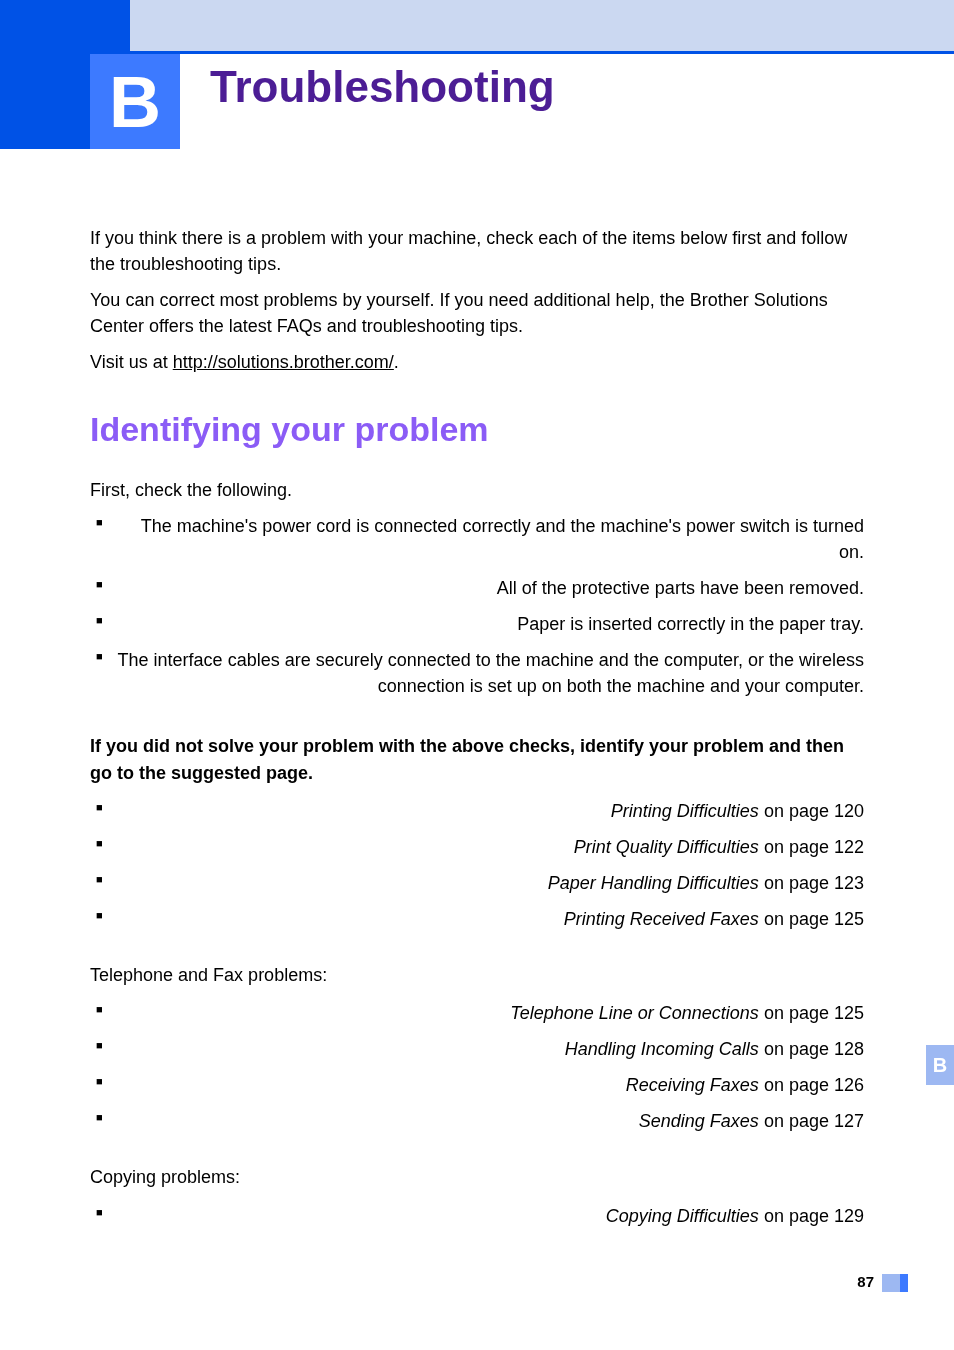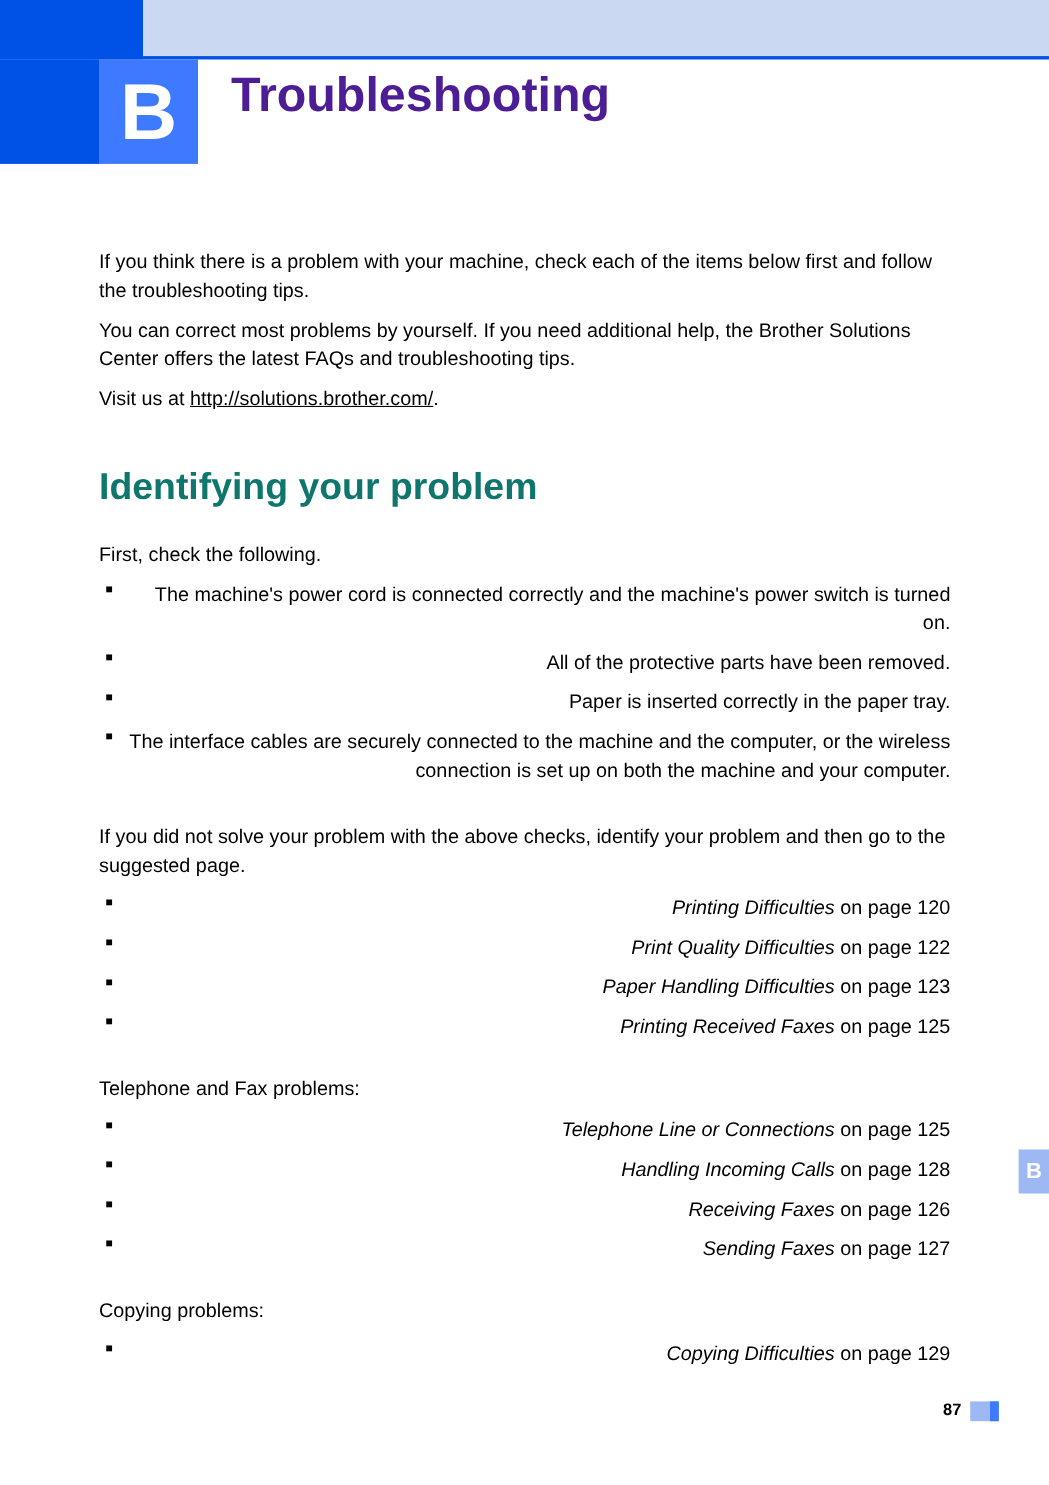--- a/index.html
+++ b/index.html
@@ -72,22 +72,22 @@
       left: 90px;
       right: 90px;
       font-size: 18px;
       line-height: 1.45;
     }
     .para { margin-bottom: 10px; }
     .link { text-decoration: underline; }
     h1.section-heading {
       font-size: 34px;
       font-weight: bold;
-      color: #0f766e;
-      margin-top: 44px;
+      color: #8b5cf6;
+      margin-top: 30px;
       margin-bottom: 22px;
     }
     ul.blist {
       list-style: none;
       padding-left: 0;
       margin-bottom: 8px;
       text-align: right;
     }
     ul.blist li {
       position: relative;
@@ -165,21 +165,21 @@
 
   <p class="para">First, check the following.</p>
 
   <ul class="blist">
     <li>The machine's power cord is connected correctly and the machine's power switch is turned on.</li>
     <li>All of the protective parts have been removed.</li>
     <li>Paper is inserted correctly in the paper tray.</li>
     <li>The interface cables are securely connected to the machine and the computer, or the wireless connection is set up on both the machine and your computer.</li>
   </ul>
 
-  <p class="para group-heading" style="margin-top:34px;">If you did not solve your problem with the above checks, identify your problem and then go to the suggested page.</p>
+  <p class="para group-heading" style="margin-top:34px;font-weight:bold;">If you did not solve your problem with the above checks, identify your problem and then go to the suggested page.</p>
 
   <ul class="blist">
     <li><span class="italic">Printing Difficulties</span><span> on page </span><span>120</span></li>
     <li><span class="italic">Print Quality Difficulties</span><span> on page </span><span>122</span></li>
     <li><span class="italic">Paper Handling Difficulties</span><span> on page </span><span>123</span></li>
     <li><span class="italic">Printing Received Faxes</span><span> on page </span><span>125</span></li>
   </ul>
 
   <p class="para group-heading">Telephone and Fax problems:</p>
   <ul class="blist">

